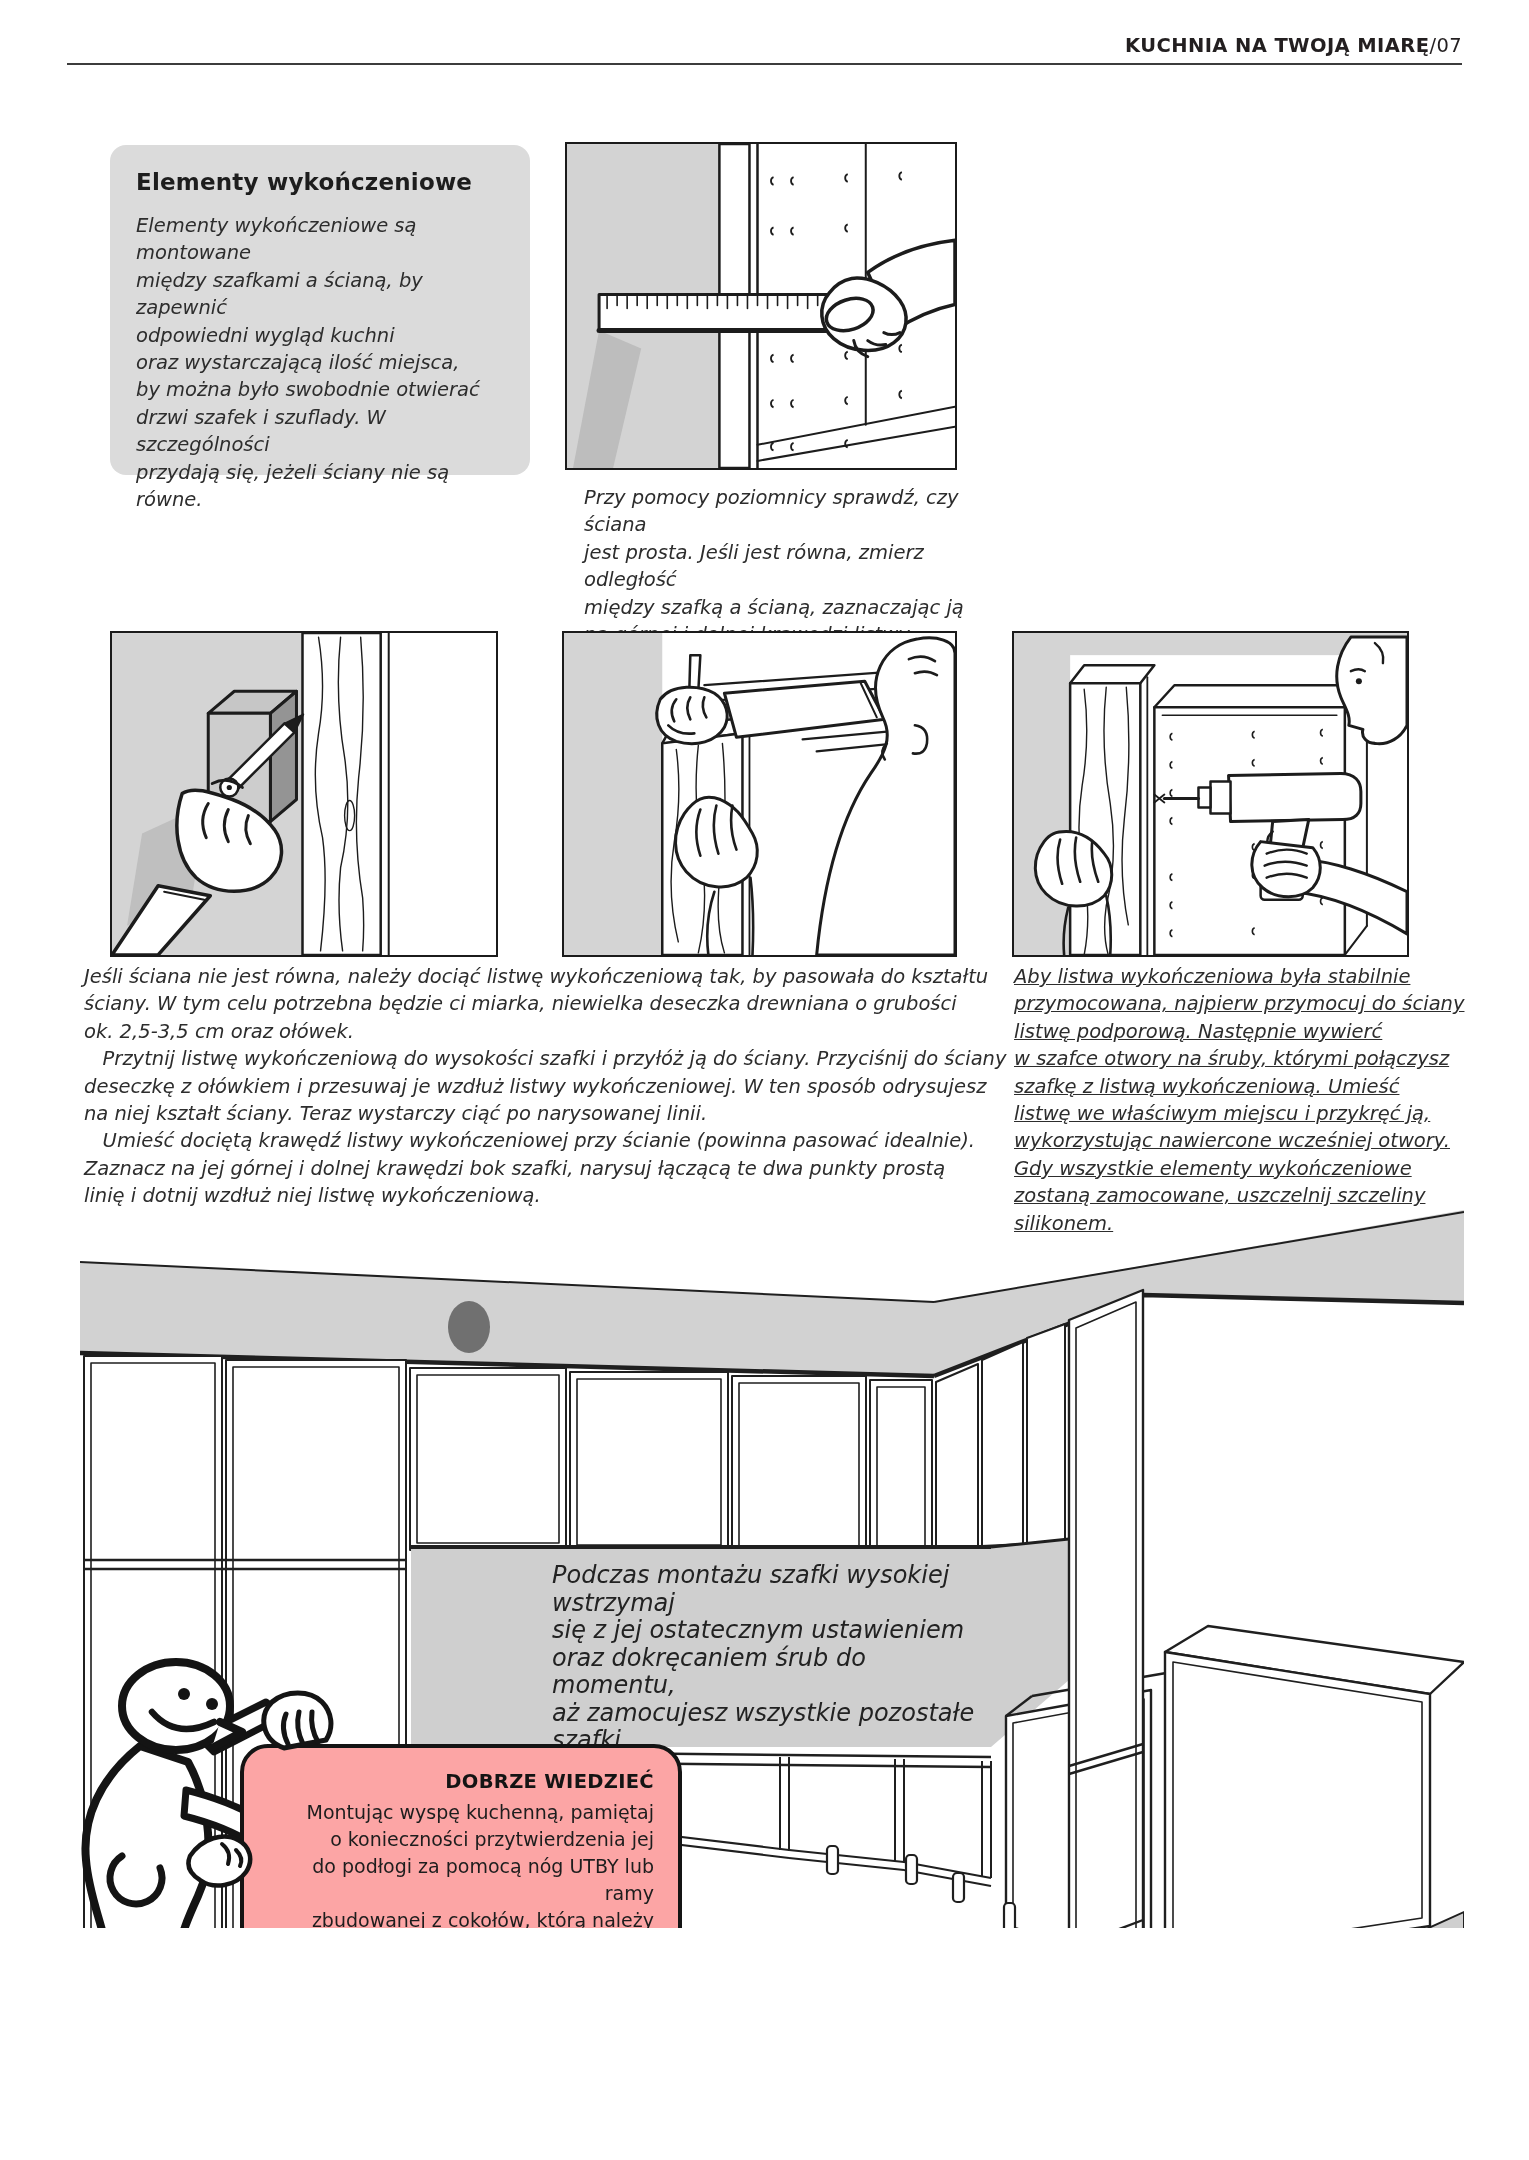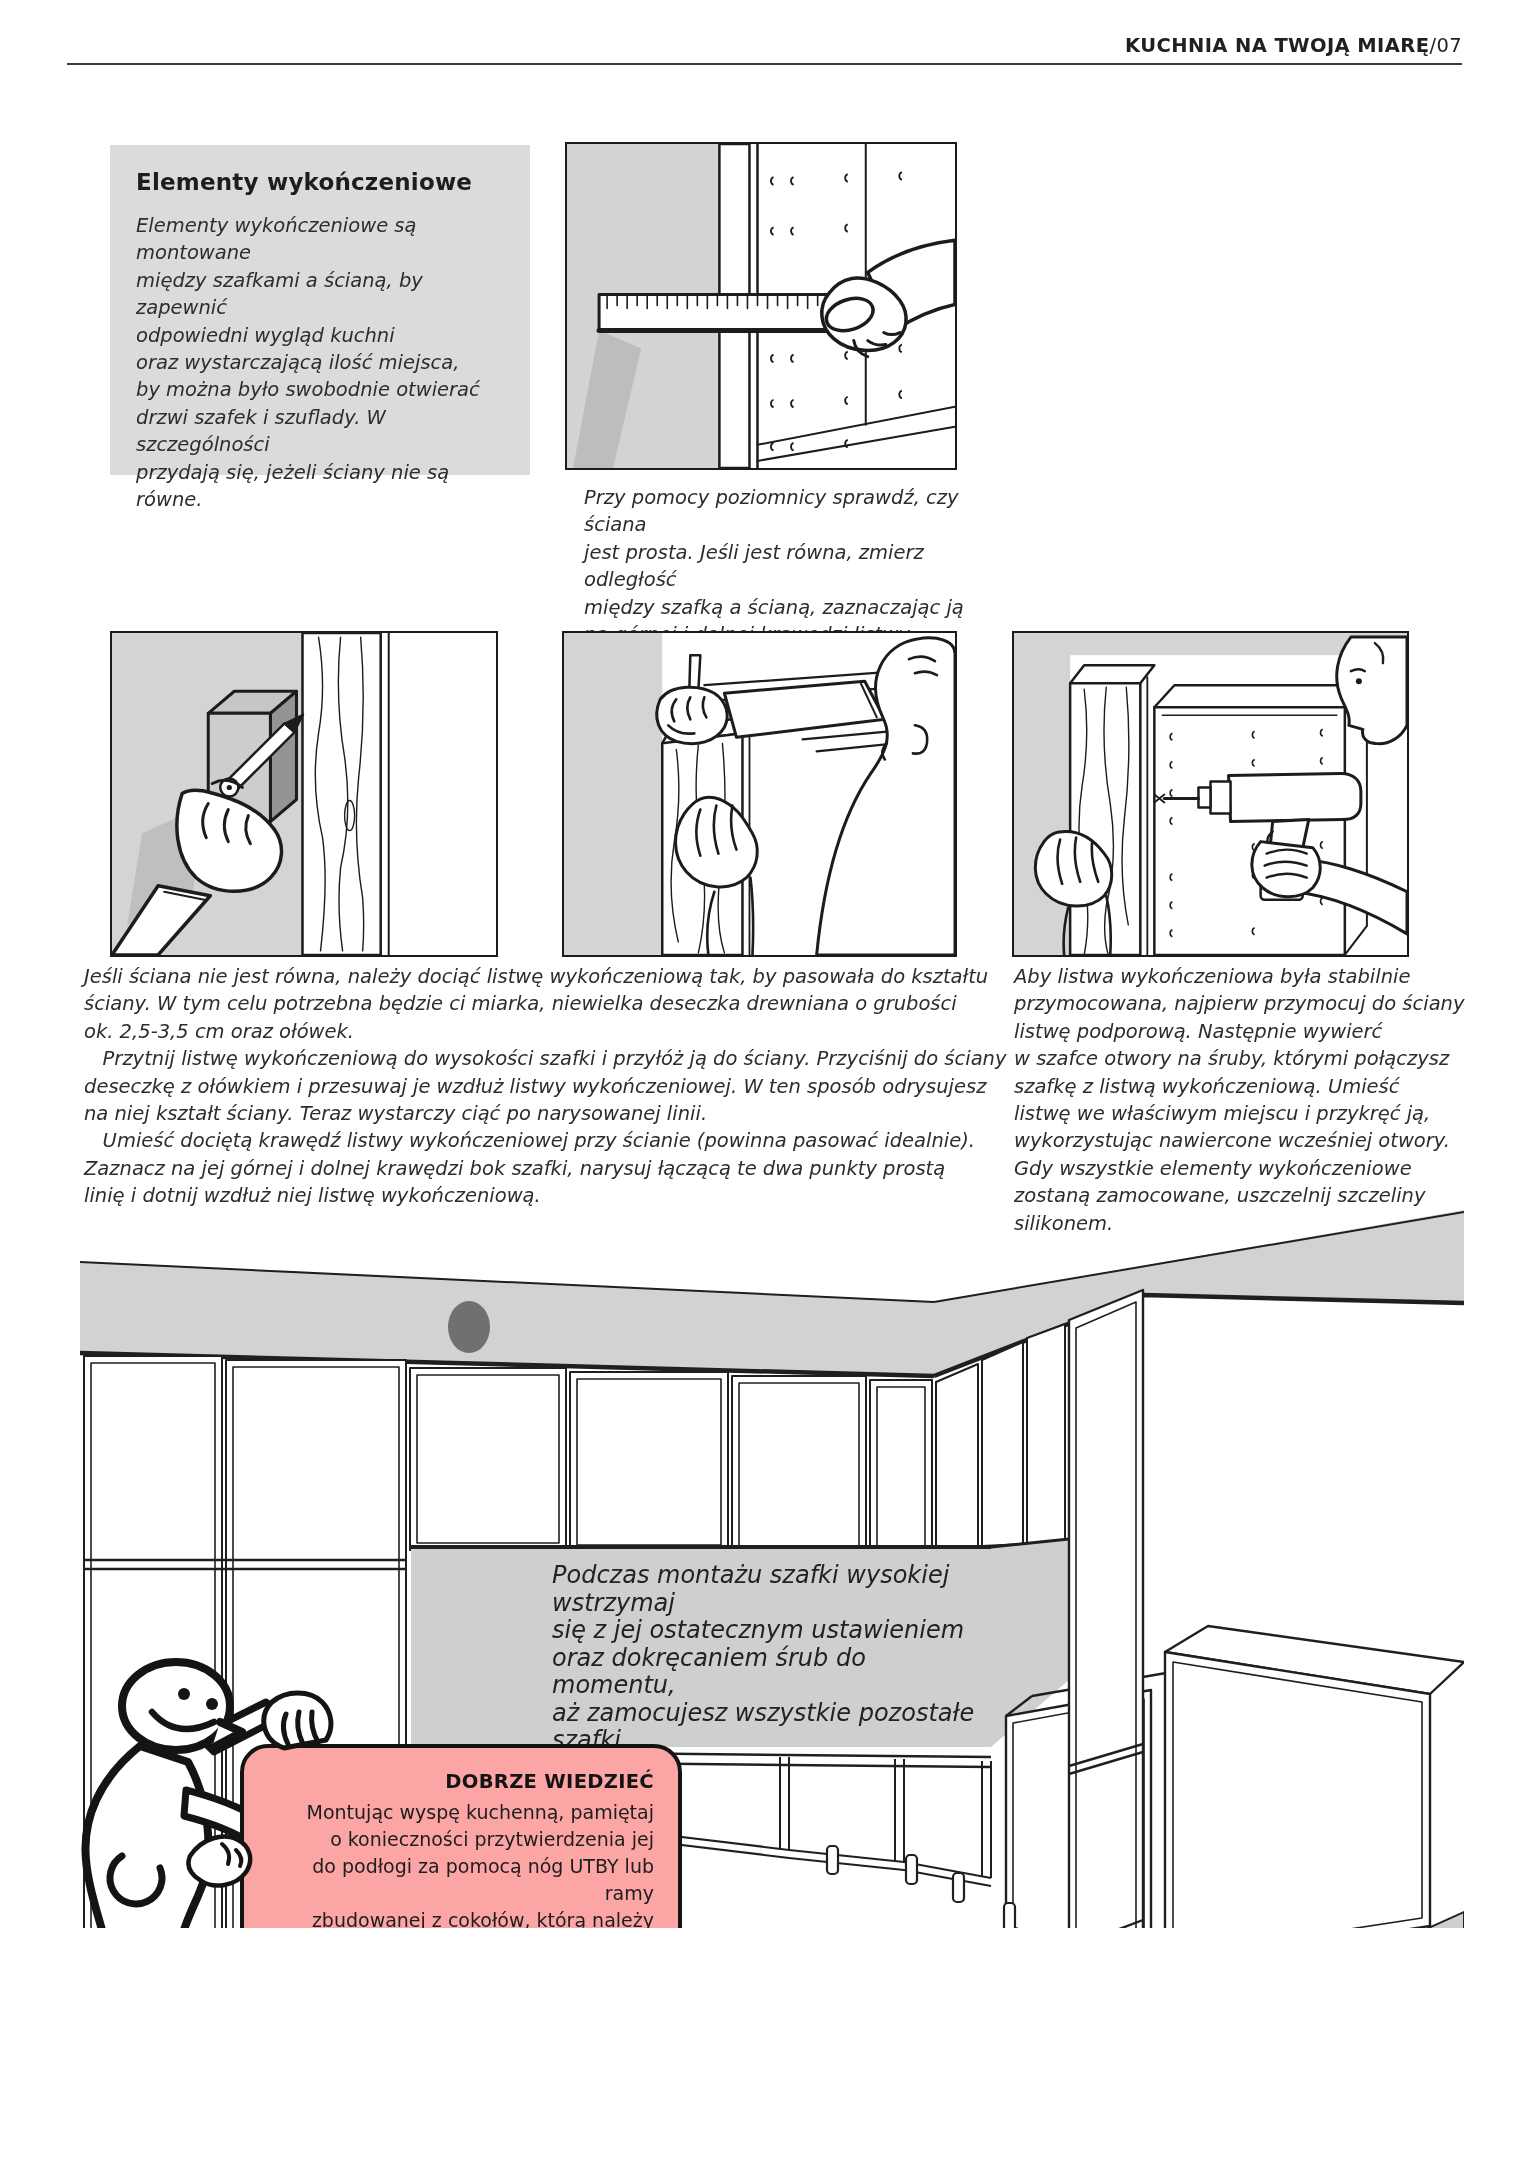--- a/index.html
+++ b/index.html
@@ -6,21 +6,21 @@
   #page{
     position:relative;width:1529px;height:1928px;background:#ffffff;overflow:hidden;
     font-family:"DejaVu Sans","Liberation Sans",sans-serif;color:#2a2a2a;
   }
   .abs{position:absolute;}
   
   .hdr{top:34px;right:67px;font-size:19.5px;font-weight:bold;letter-spacing:.4px;color:#231f20;white-space:nowrap;}
   .hdr .pg{font-weight:400;}
   .rule{top:63px;left:67px;width:1395px;height:2px;background:#3c3c3c;}
   
-  .introBox{left:110px;top:145px;width:420px;height:330px;background:#dbdbdb;box-sizing:border-box;padding:24px 26px;}
+  .introBox{left:110px;top:145px;width:420px;height:330px;background:#dbdbdb;box-sizing:border-box;padding:24px 26px;border-radius:16px;}
   .introTitle{font-size:23px;font-weight:bold;color:#1d1d1d;margin:0 0 17px 0;letter-spacing:.2px;}
   .ital{font-style:italic;font-size:19.5px;line-height:27.4px;color:#2d2d2d;white-space:pre-line;}
   .leftBlock{white-space:pre-wrap;}
   
   .panel{border:2.5px solid #1b1b1b;box-sizing:border-box;background:#fff;}
   .panel svg{display:block;width:100%;height:100%;}
   
   .noteTxt{font-style:italic;font-size:24px;line-height:27.5px;color:#222;white-space:pre-line;}
   
   .bubble{left:240px;top:1744px;width:442px;height:310px;background:#fca5a5;border:4.5px solid #141414;
@@ -237,21 +237,21 @@
 
   <div class="abs ital leftBlock" style="left:84px;top:963px;width:950px;">Jeśli ściana nie jest równa, należy dociąć listwę wykończeniową tak, by pasowała do kształtu
 ściany. W tym celu potrzebna będzie ci miarka, niewielka deseczka drewniana o grubości
 ok. 2,5-3,5 cm oraz ołówek.
    Przytnij listwę wykończeniową do wysokości szafki i przyłóż ją do ściany. Przyciśnij do ściany
 deseczkę z ołówkiem i przesuwaj je wzdłuż listwy wykończeniowej. W ten sposób odrysujesz
 na niej kształt ściany. Teraz wystarczy ciąć po narysowanej linii.
    Umieść dociętą krawędź listwy wykończeniowej przy ścianie (powinna pasować idealnie).
 Zaznacz na jej górnej i dolnej krawędzi bok szafki, narysuj łączącą te dwa punkty prostą
 linię i dotnij wzdłuż niej listwę wykończeniową.</div>
-  <div class="abs ital" style="left:1014px;top:963px;width:452px;">Aby listwa wykończeniowa była stabilnie
+  <div class="abs ital" style="left:1014px;top:963px;width:452px;text-decoration:underline;">Aby listwa wykończeniowa była stabilnie
 przymocowana, najpierw przymocuj do ściany
 listwę podporową. Następnie wywierć
 w szafce otwory na śruby, którymi połączysz
 szafkę z listwą wykończeniową. Umieść
 listwę we właściwym miejscu i przykręć ją,
 wykorzystując nawiercone wcześniej otwory.
 Gdy wszystkie elementy wykończeniowe
 zostaną zamocowane, uszczelnij szczeliny
 silikonem.</div>
 

